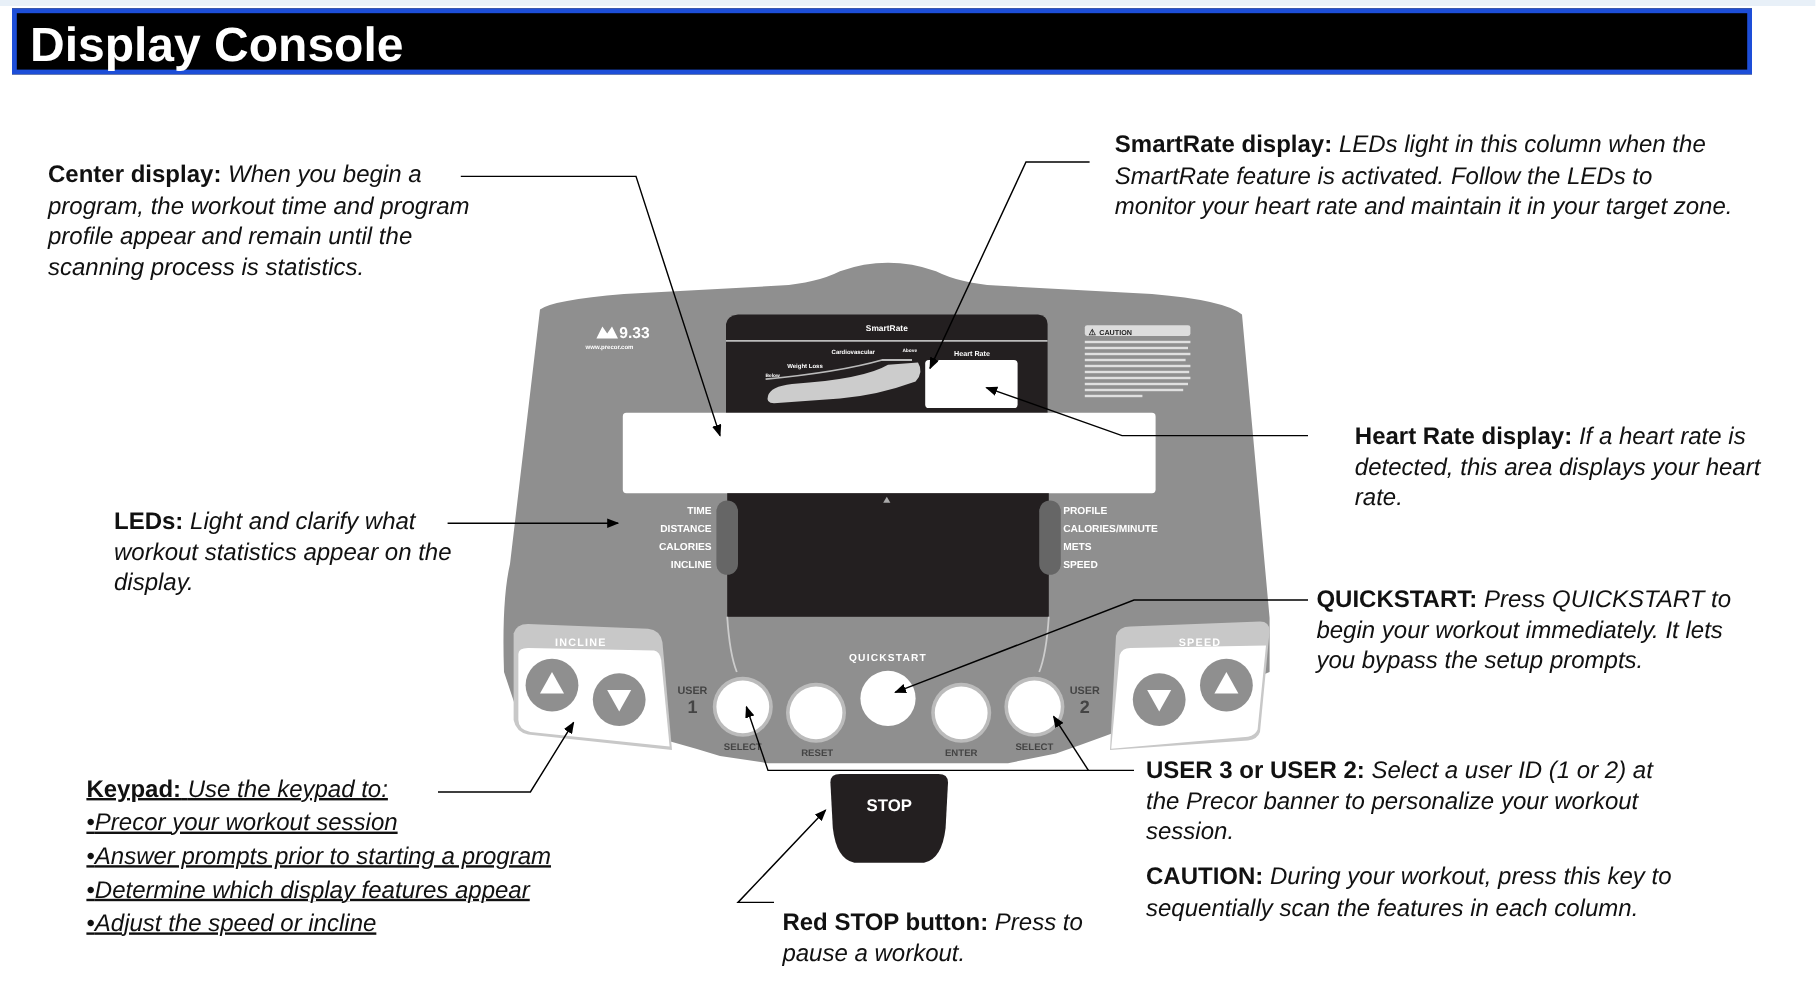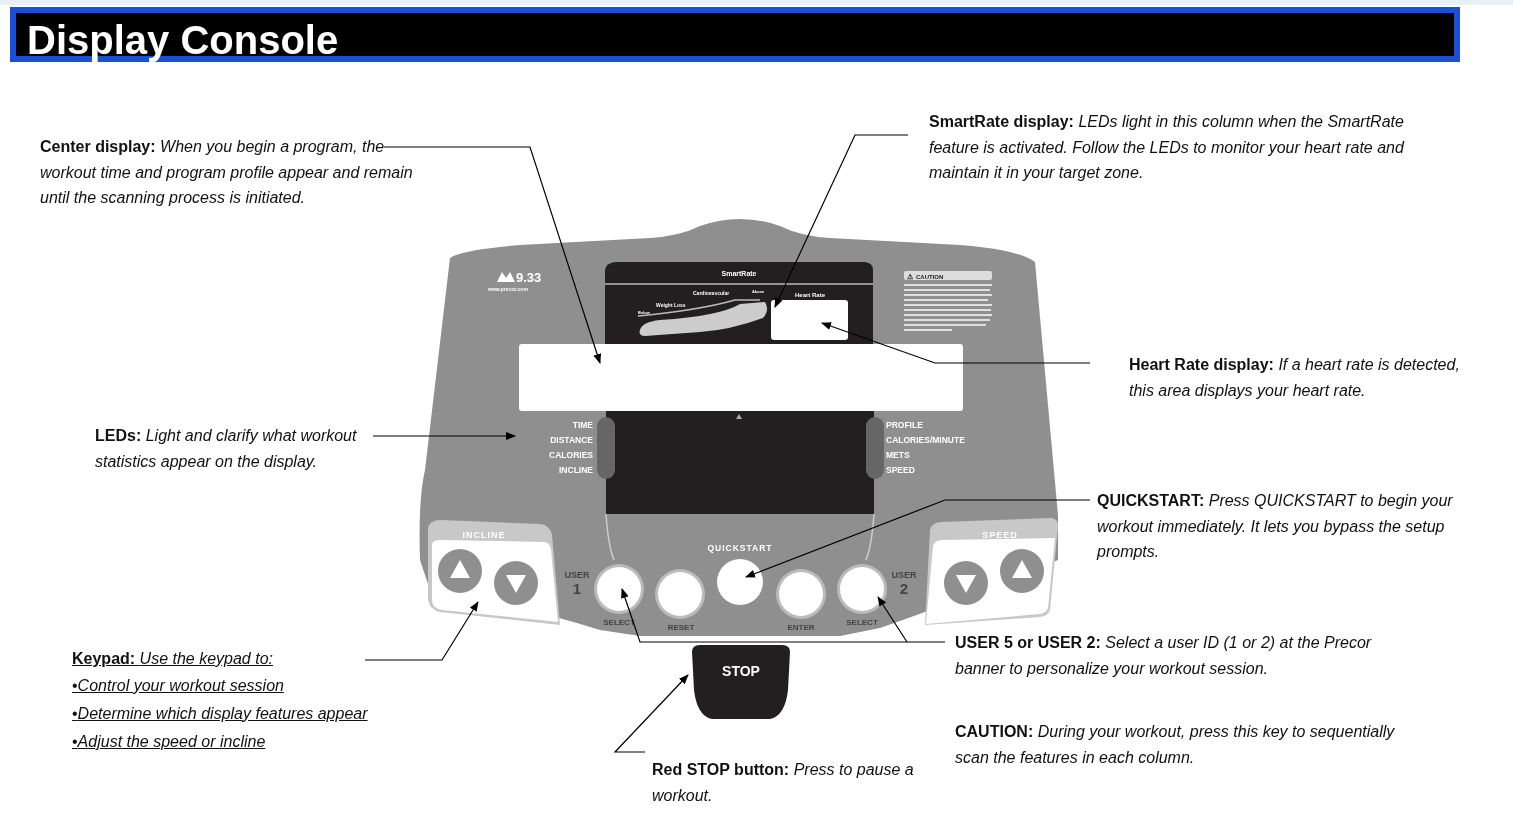--- a/index.html
+++ b/index.html
@@ -1,23 +1,23 @@
 <!DOCTYPE html>
 <html><head>
 <meta charset="utf-8">
 <style>
   html, body { margin:0; padding:0; }
   body { width:1513px; height:824px; background:#ffffff; position:relative; overflow:hidden;
          font-family:"Liberation Sans", sans-serif; color:#111; }
   .topstrip { position:absolute; left:0; top:0; width:1513px; height:5px; background:#e8f0f8; }
   .titlebar { position:absolute; left:10px; top:7px; width:1450px; height:55px; background:#000;
-              border:6px solid #1d4ed8; box-sizing:border-box; }
+              border:4px solid #1d4ed8; box-sizing:border-box; }
   .titlebar h1 { margin:0; position:absolute; left:11px; top:5px; color:#fff; font-size:40px;
                  font-weight:bold; letter-spacing:0px; font-family:"Liberation Sans", sans-serif; }
-  .callout { position:absolute; font-size:16px; line-height:25.5px; }
+  .callout { position:absolute; font-size:20px; line-height:25.5px; }
   .callout b { font-weight:bold; font-style:normal; }
   .callout i { font-style:italic; }
   .callout ul { margin:0; padding:0; list-style:none; }
   .callout li { font-style:italic; line-height:28px; }
   .callout li::before { content:"\2022 "; font-style:normal; }
   svg.art { position:absolute; left:0; top:0; }
   .lbl-w { fill:#fff; font-family:"Liberation Sans", sans-serif; font-weight:bold; }
   .lbl-d { fill:#444; font-family:"Liberation Sans", sans-serif; font-weight:bold; }
 </style>
 </head>
@@ -170,21 +170,21 @@
     <polyline points="1090,500 945,500 746,577" marker-end="url(#ah)"></polyline>
     <polyline points="365,660 442,660 478,602" marker-end="url(#ah)"></polyline>
     <polyline points="945,642 640,642 622,589" marker-end="url(#ah)"></polyline>
     <polyline points="907,642 878,597" marker-end="url(#ah)"></polyline>
     <polyline points="645,752 615,752 688,675" marker-end="url(#ah)"></polyline>
   </g>
 </svg>
 
 <div class="callout" style="left:40px; top:134px; width:380px;">
   <b>Center display:</b>
-  <i>When you begin a program, the workout time and program profile appear and remain until the scanning process is initiated.</i>
+  <i>When you begin a program, the workout time and program profile appear and remain until the scanning process is statistics.</i>
 </div>
 
 <div class="callout" style="left:929px; top:109px; width:520px;">
   <b>SmartRate display:</b>
   <i>LEDs light in this column when the SmartRate feature is activated. Follow the LEDs to monitor your heart rate and maintain it in your target zone.</i>
 </div>
 
 <div class="callout" style="left:1097px; top:352px; width:350px;margin-left:32px;">
   <b>Heart Rate display:</b>
   <i>If a heart rate is detected, this area displays your heart rate.</i>
@@ -197,28 +197,29 @@
 
 <div class="callout" style="left:1097px; top:488px; width:370px;">
   <b>QUICKSTART:</b>
   <i>Press QUICKSTART to begin your workout immediately. It lets you bypass the setup prompts.</i>
 </div>
 
 <div class="callout" style="left:72px; top:646px; width:450px;text-decoration:underline;">
   <b>Keypad:</b>
   <i>Use the keypad to:</i>
   <ul>
-    <li>Control your workout session</li>
+    <li>Precor your workout session</li>
+    <li>Answer prompts prior to starting a program</li>
     <li>Determine which display features appear</li>
     <li>Adjust the speed or incline</li>
   </ul>
 </div>
 
 <div class="callout" style="left:955px; top:630px; width:450px;">
-  <b>USER 5 or USER 2:</b>
+  <b>USER 3 or USER 2:</b>
   <i>Select a user ID (1 or 2) at the Precor banner to personalize your workout session.</i>
 </div>
 
 <div class="callout" style="left:955px; top:719px; width:450px;">
   <b>CAUTION:</b>
   <i>During your workout, press this key to sequentially scan the features in each column.</i>
 </div>
 
 <div class="callout" style="left:652px; top:740px; width:290px;margin-top:17px;">
   <b>Red STOP button:</b>

